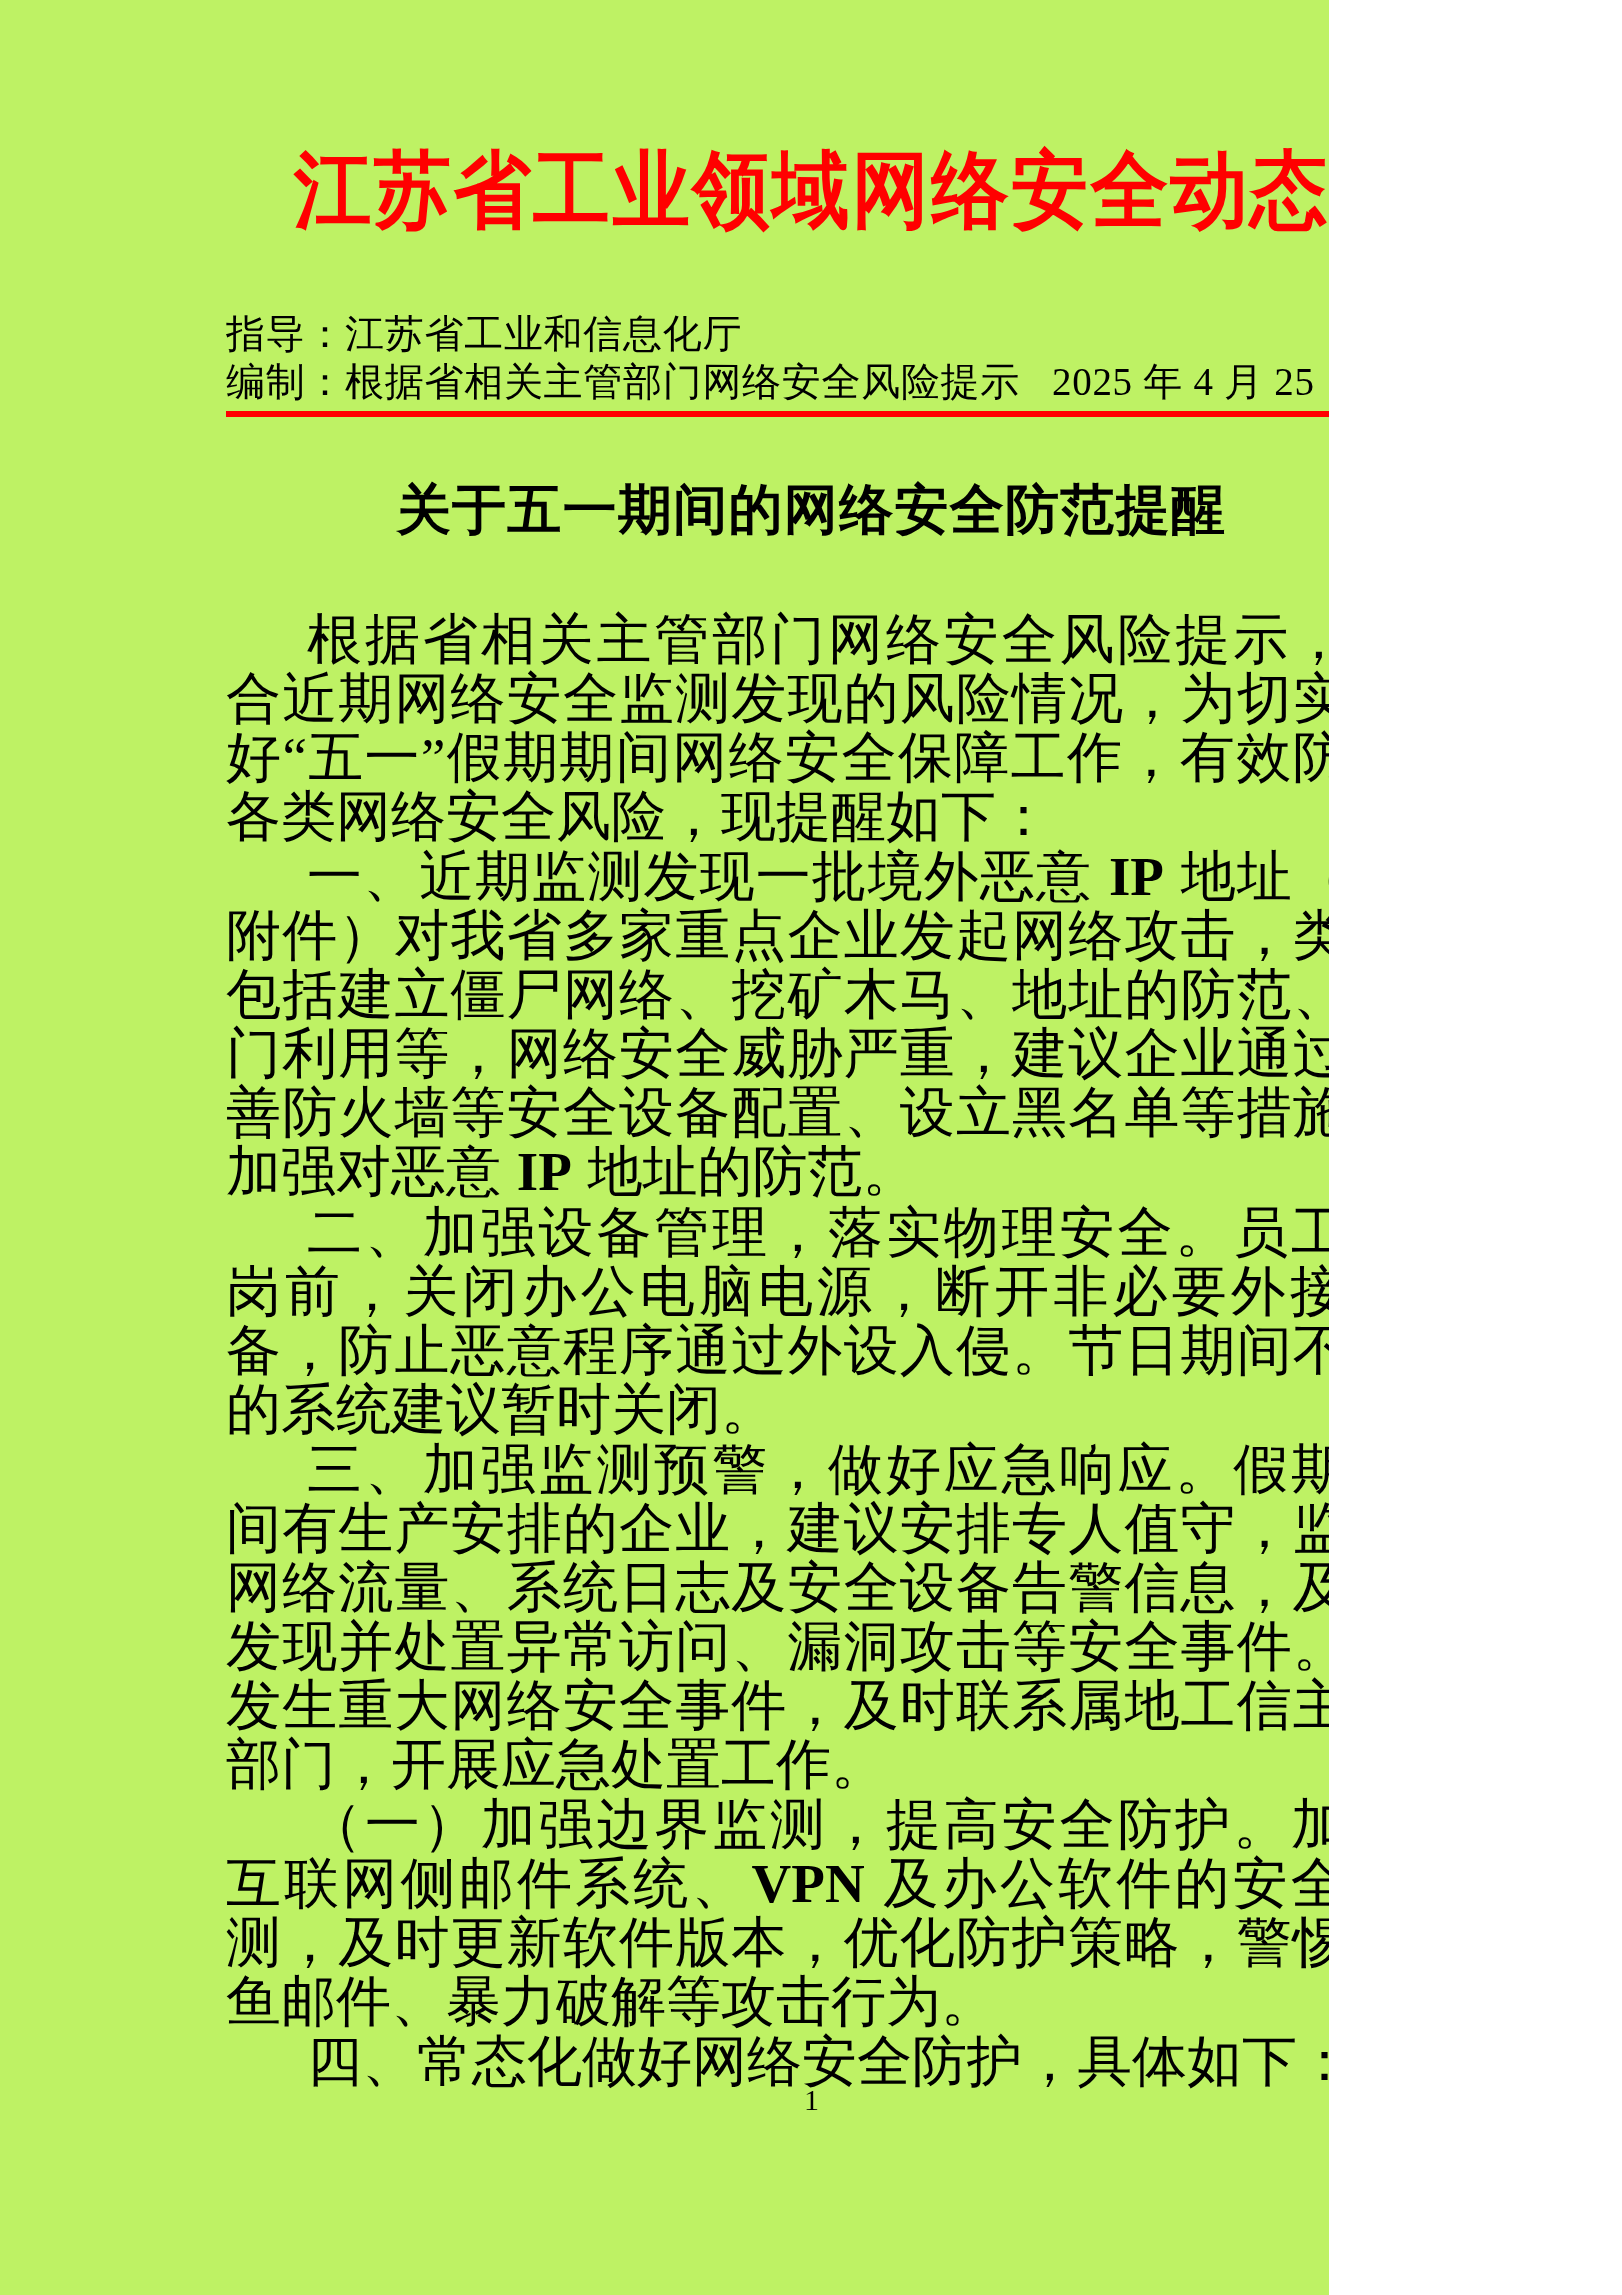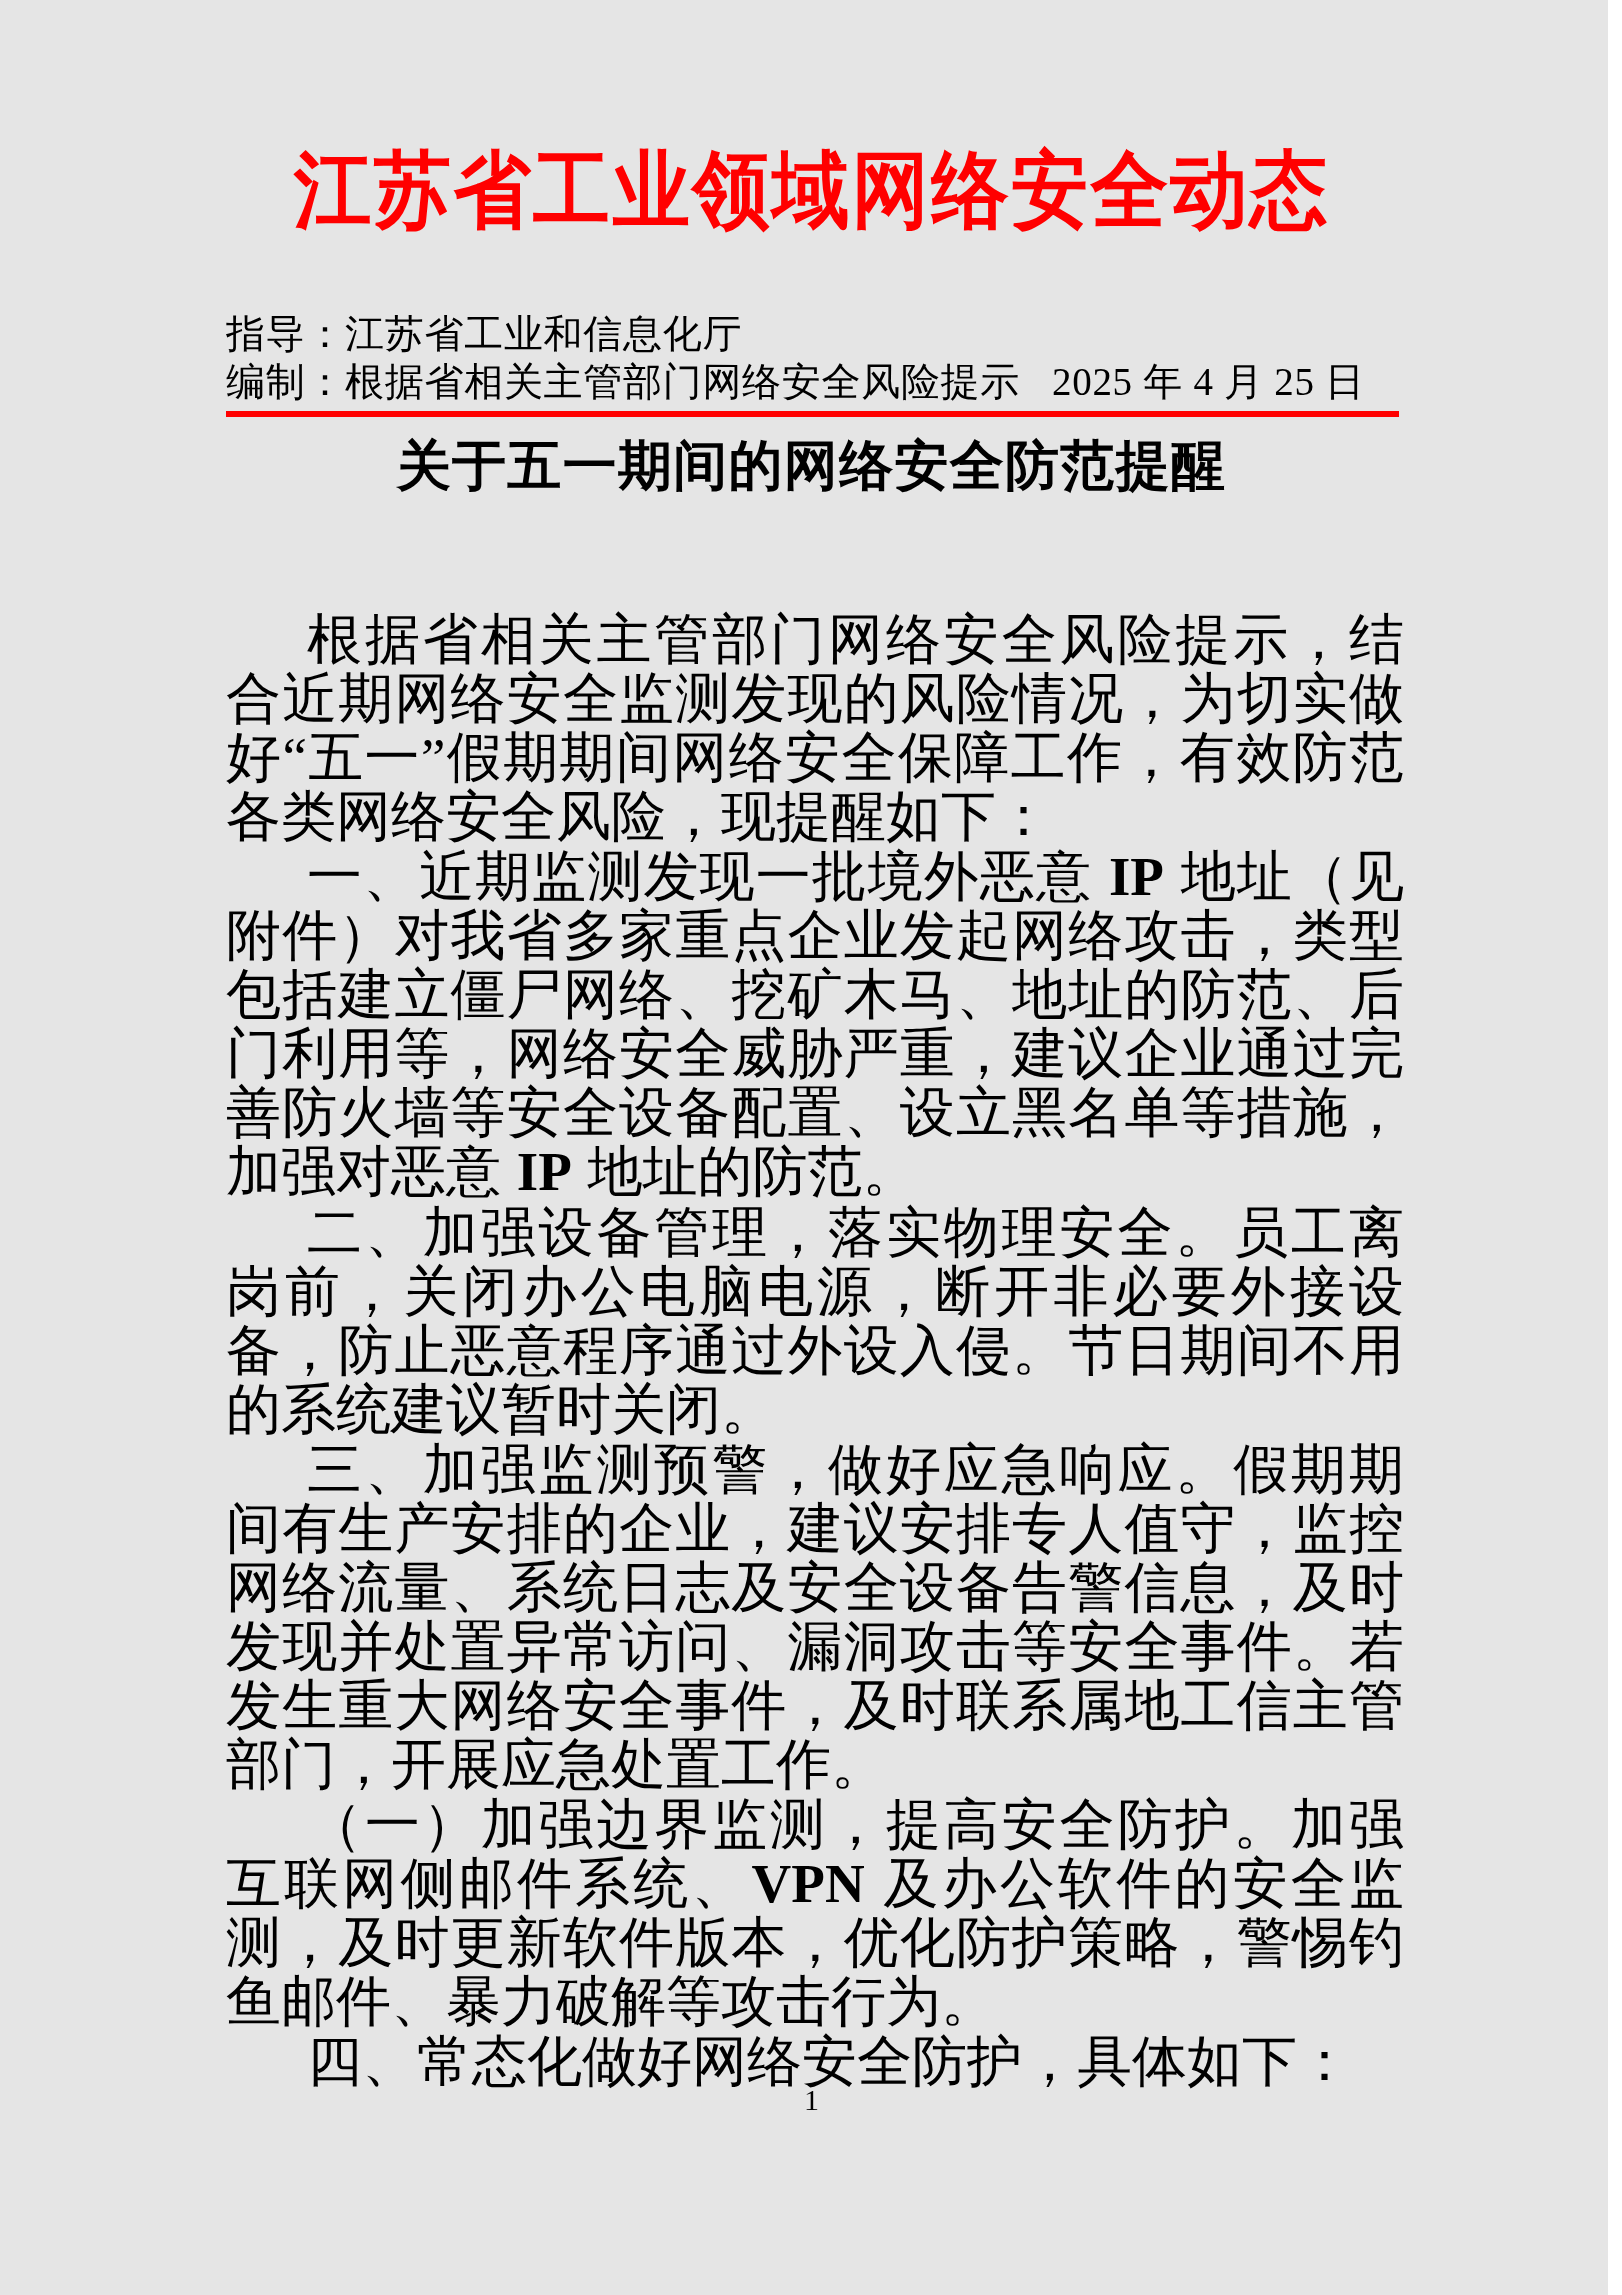--- a/index.html
+++ b/index.html
@@ -6,23 +6,23 @@
     margin: 0;
     padding: 0;
     background: #ffffff;
   }
   body {
     font-family: "Liberation Serif", "DejaVu Serif", serif;
     color: #000000;
   }
   .page {
     position: relative;
-    width: 1608px;
+    width: 1329px;
     height: 2295px;
-    background: #e5e5e5;
+    background: #bef264;
     box-sizing: border-box;
     overflow: hidden;
   }
 
   
   .masthead {
     position: absolute;
     top: 149px;
     left: 0;
     width: 1623px;
@@ -69,21 +69,21 @@
     top: 411px;
     left: 226px;
     width: 1173px;
     height: 5.9px;
     background: #ff0000;
   }
 
   
   .doc-title {
     position: absolute;
-    top: 433px;
+    top: 477px;
     left: 0;
     width: 1623px;
     text-align: center;
     font-family: "Liberation Serif", "DejaVu Serif", serif;
     font-weight: bold;
     font-size: 54px;
     line-height: 1.25;
     letter-spacing: 1.3px;
     white-space: nowrap;
   }

